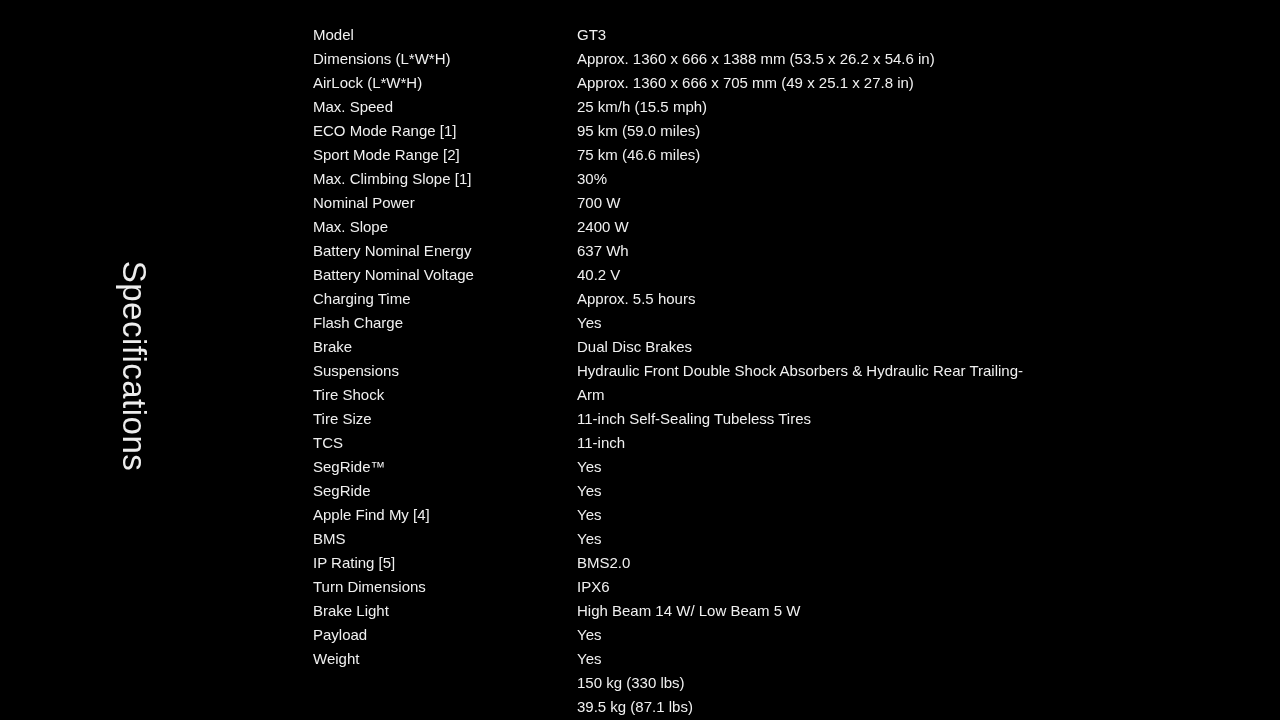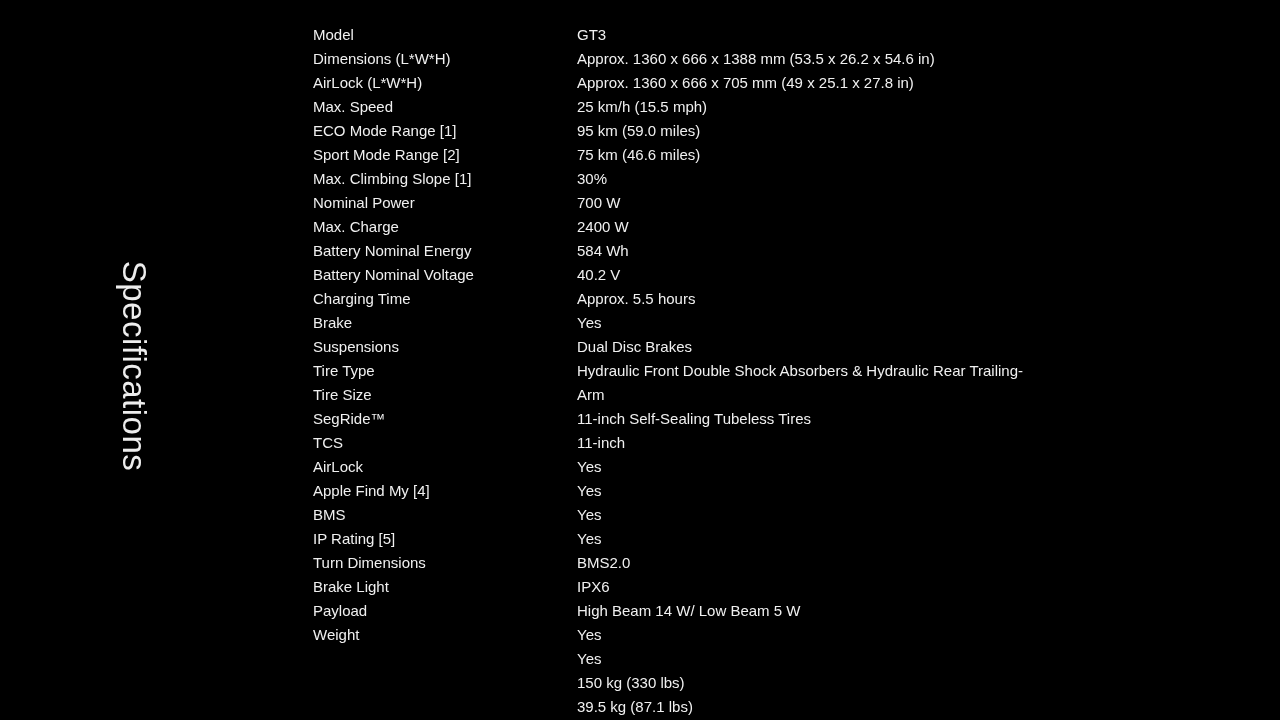--- a/index.html
+++ b/index.html
@@ -58,50 +58,51 @@
   <div class="spec-table">
     <div class="spec-col labels" style="color: rgb(240, 240, 240);">
         <div class="spec-line">Model</div>
         <div class="spec-line">Dimensions (L*W*H)</div>
         <div class="spec-line">AirLock (L*W*H)</div>
         <div class="spec-line">Max. Speed</div>
         <div class="spec-line">ECO Mode Range [1]</div>
         <div class="spec-line">Sport Mode Range [2]</div>
         <div class="spec-line">Max. Climbing Slope [1]</div>
         <div class="spec-line">Nominal Power</div>
-        <div class="spec-line">Max. Charge</div>
+        <div class="spec-line">Max. Slope</div>
         <div class="spec-line">Battery Nominal Energy</div>
         <div class="spec-line">Battery Nominal Voltage</div>
         <div class="spec-line">Charging Time</div>
+        <div class="spec-line">Flash Charge</div>
         <div class="spec-line">Brake</div>
         <div class="spec-line">Suspensions</div>
-        <div class="spec-line">Tire Type</div>
+        <div class="spec-line">Tire Shock</div>
         <div class="spec-line">Tire Size</div>
+        <div class="spec-line">TCS</div>
         <div class="spec-line">SegRide™</div>
-        <div class="spec-line">TCS</div>
-        <div class="spec-line">AirLock</div>
+        <div class="spec-line">SegRide</div>
         <div class="spec-line">Apple Find My [4]</div>
         <div class="spec-line">BMS</div>
         <div class="spec-line">IP Rating [5]</div>
         <div class="spec-line">Turn Dimensions</div>
         <div class="spec-line">Brake Light</div>
         <div class="spec-line">Payload</div>
         <div class="spec-line">Weight</div>
       </div>
     <div class="spec-col values" style="color: rgb(240, 240, 240);">
         <div class="spec-line">GT3</div>
         <div class="spec-line">Approx. 1360 x 666 x 1388 mm (53.5 x 26.2 x 54.6 in)</div>
         <div class="spec-line">Approx. 1360 x 666 x 705 mm (49 x 25.1 x 27.8 in)</div>
         <div class="spec-line">25 km/h (15.5 mph)</div>
         <div class="spec-line">95 km (59.0 miles)</div>
         <div class="spec-line">75 km (46.6 miles)</div>
         <div class="spec-line">30%</div>
         <div class="spec-line">700 W</div>
         <div class="spec-line">2400 W</div>
-        <div class="spec-line">584 Wh</div>
+        <div class="spec-line">637 Wh</div>
         <div class="spec-line">40.2 V</div>
         <div class="spec-line">Approx. 5.5 hours</div>
         <div class="spec-line">Yes</div>
         <div class="spec-line">Dual Disc Brakes</div>
         <div class="spec-line">Hydraulic Front Double Shock Absorbers &amp; Hydraulic Rear Trailing-</div>
         <div class="spec-line">Arm</div>
         <div class="spec-line">11-inch Self-Sealing Tubeless Tires</div>
         <div class="spec-line">11-inch</div>
         <div class="spec-line">Yes</div>
         <div class="spec-line">Yes</div>

